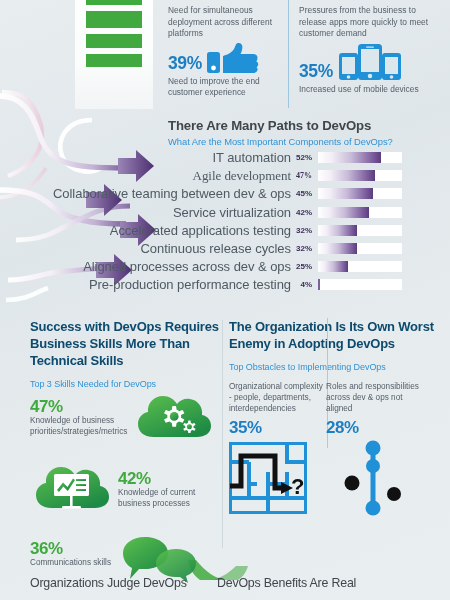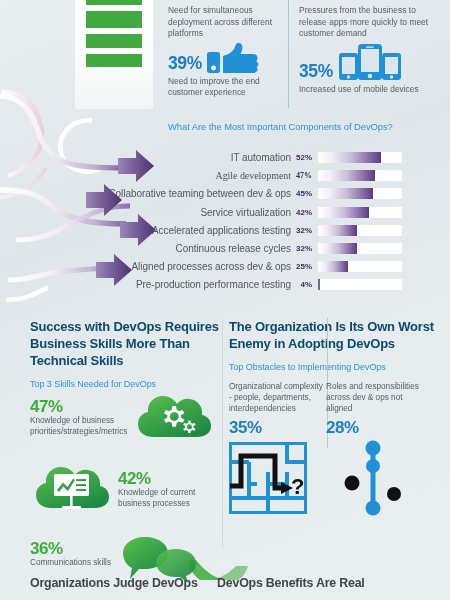--- a/index.html
+++ b/index.html
@@ -49,21 +49,21 @@
   .cap{ font-size:8.4px; line-height:11.4px; color:#55606a; margin-top:3px; }
 
   
   #paths{ position:absolute; left:0; top:118px; width:450px; height:196px; z-index:7; }
   .h1{ font-size:13.2px; font-weight:bold; color:#40464b; letter-spacing:-.15px; }
   .h2{ font-size:9.4px; color:#2f93d6; margin-top:3px; letter-spacing:-.05px; }
 
   #chart{ position:absolute; left:0; top:33px; width:450px; height:160px; }
   .brow{ position:absolute; left:0; width:450px; height:13px; display:flex; align-items:center; }
   .blabel{
-    width:296px; text-align:right; font-size:10px; color:#4e5a63;
+    width:296px; text-align:right; font-size:13px; color:#4e5a63;
     letter-spacing:-.05px; padding-right:5px; white-space:nowrap;
   }
   .bpct{ width:22px; text-align:right; font-size:8px; font-weight:bold; color:#3b2f58; padding-right:6px;}
   .btrack{ position:relative; width:84px; height:11px; background:#ffffff; }
   .bfill{
     position:absolute; left:0; top:0; height:11px;
     background:linear-gradient(90deg,#ffffff 0%,#f2eef6 22%,#c9bcd9 52%,#7d5f9e 86%,#5b3d7f 100%);
   }
   .bfill.tiny{ background:#7d5f9e; }
 
@@ -81,21 +81,21 @@
   .skill-txt{ font-size:8.2px; line-height:10.8px; color:#55606a; }
 
   .obst-head{ display:flex; gap:0; margin-top:9px; }
   .obst{ position:relative; width:97px; }
   .obst-txt{ font-size:8.2px; line-height:11px; color:#55606a; }
   .obst-pct{ font-size:17px; font-weight:bold; color:#1c7fc4; letter-spacing:-.4px; margin-top:4px;}
   #obst-div{ position:absolute; left:98px; top:0; width:1px; height:130px; background:#b9c6cd; }
 
   
   #bottom-heads{ position:absolute; left:0; top:576px; width:450px; height:24px; z-index:9; }
-  .bh{ position:absolute; font-size:12.4px; font-weight:bold; color:#40464b; letter-spacing:-.2px;}
+  .bh{ position:absolute; font-size:12.4px; font-weight:normal; color:#40464b; letter-spacing:-.2px;}
   #bh-left{ left:30px; top:0; }
   #bh-right{ left:217px; top:0; }
 </style>
 </head>
 <body>
 
 <div id="bg-gradient"></div>
 
 <svg id="bg-swoosh" viewBox="0 0 450 600">
   <defs>
@@ -189,20 +189,21 @@
         <rect x="28" y="3.4" width="8" height="1.4" rx=".7" fill="#dce7ed"></rect>
         <circle cx="32" cy="33" r="2.2" fill="#dce7ed"></circle>
       </svg>
     </div>
     <div class="cap">Increased use of mobile devices</div>
   </div>
 </div>
 
 <div id="paths">
   <div style="position:absolute;left:168px;top:0;">
+    <div class="h1">There Are Many Paths to DevOps</div>
     <div class="h2">What Are the Most Important Components of DevOps?</div>
   </div>
 
   <div id="chart">
 
   <div class="brow" style="top: 0px;">
         <div class="blabel">IT automation</div>
         <div class="bpct">52%</div>
         <div class="btrack">
           <div class="bfill" style="width: 63.336px;"></div>

